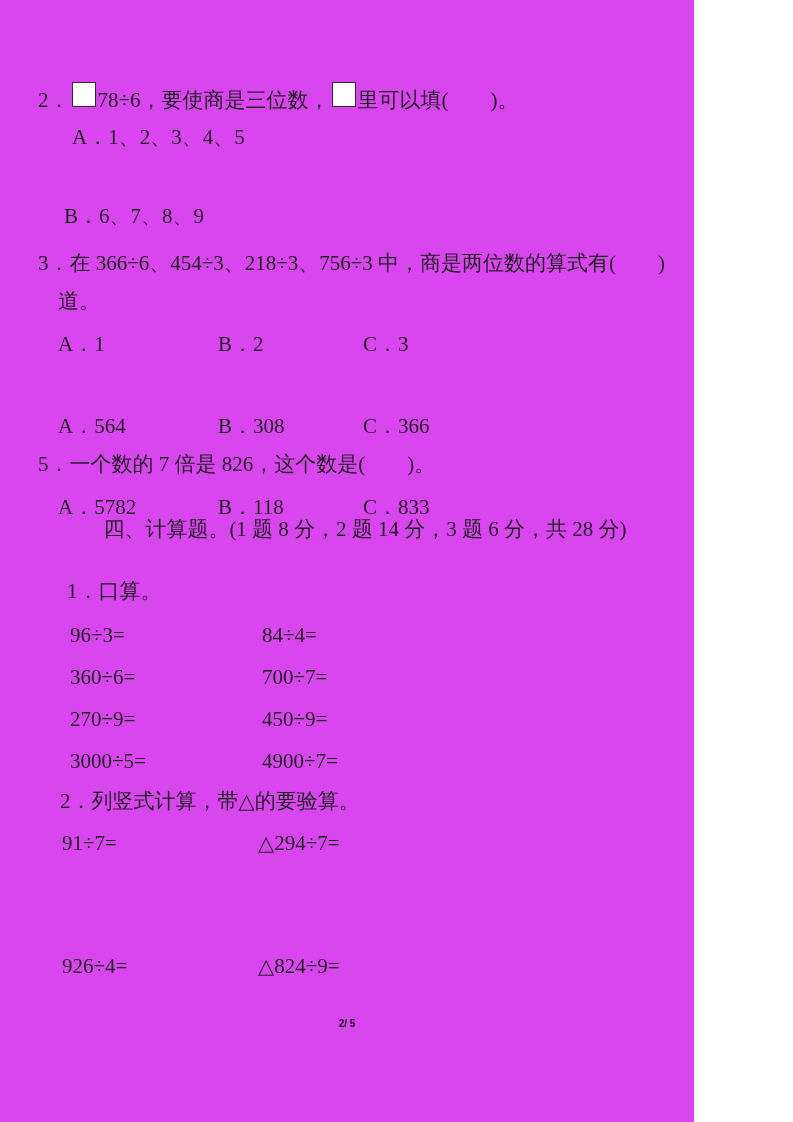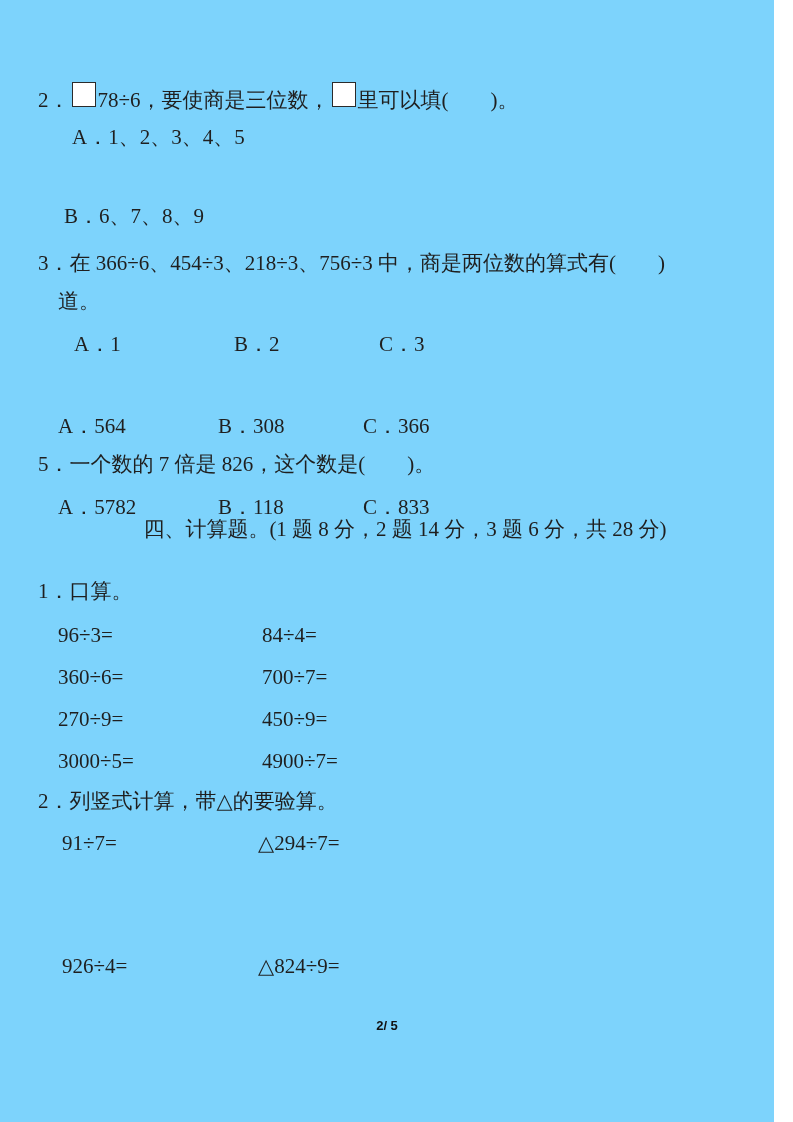--- a/index.html
+++ b/index.html
@@ -1,59 +1,59 @@
 <!DOCTYPE html>
 <html><head>
 <meta charset="utf-8">
 <style>
   * { margin: 0; padding: 0; box-sizing: border-box; }
   html, body { background: #ffffff; }
   .page {
     position: relative;
-    width: 774px;
+    width: 694px;
     height: 1122px;
-    background: #7dd3fc;
+    background: #d946ef;
     font-family: "Liberation Serif", "DejaVu Serif", serif;
     color: #1f1f1f;
     font-size: 21px;
     overflow: hidden;
   }
   .row {
     position: absolute;
     left: 0;
     width: 100%;
     height: 26px;
     line-height: 26px;
     white-space: nowrap;
   }
   .col { position: absolute; top: 0; white-space: nowrap; }
   .c1 { left: 58px; }
   .c2 { left: 218px; }
   .c3 { left: 363px; }
-  .o1 { left: 58px; }
+  .o1 { left: 70px; }
   .o2 { left: 262px; }
   .w1 { left: 62px; }
   .w2 { left: 258px; }
   .blank-box {
     display: inline-block;
     width: 24px;
     height: 25px;
     border: 1.5px solid #2b2b2b;
     background: #ffffff;
     margin: 0 2px;
   }
   .footer {
     position: absolute;
     top: 1018px;
     left: 0;
     width: 100%;
     text-align: center;
     font-family: "Liberation Sans", "DejaVu Sans", sans-serif;
     font-weight: bold;
-    font-size: 13px;
+    font-size: 10px;
     color: #111111;
   }
 </style>
 </head>
 <body>
 
 <div class="page">
 
   <div class="row" style="top:82px; text-indent:38px;">
     <span>2．</span><span class="blank-box"></span><span>78÷6，要使商是三位数，</span><span class="blank-box"></span><span>里可以填(　　)。</span>
@@ -64,21 +64,21 @@
   <div class="row" style="top:166px;margin-top:37px;">
     <span class="col" style="left:64px;">B．6、7、8、9</span>
   </div>
 
   <div class="row" style="top:250px; text-indent:38px;">
     <span>3．在 366÷6、454÷3、218÷3、756÷3 中，商是两位数的算式有(　　)</span>
   </div>
   <div class="row" style="top:288px; text-indent:58px;">
     <span>道。</span>
   </div>
-  <div class="row" style="top:331px;margin-left:16px;">
+  <div class="row" style="top:331px;">
     <span class="col c1">A．1</span>
     <span class="col c2">B．2</span>
     <span class="col c3">C．3</span>
   </div>
 
   <div class="row" style="top:413px;">
     <span class="col c1">A．564</span>
     <span class="col c2">B．308</span>
     <span class="col c3">C．366</span>
   </div>
@@ -89,41 +89,41 @@
   <div class="row" style="top:494px;">
     <span class="col c1">A．5782</span>
     <span class="col c2">B．118</span>
     <span class="col c3">C．833</span>
   </div>
 
   <div class="row" style="top:516px; text-indent:36px;text-align:center;">
     <span>四、计算题。(1 题 8 分，2 题 14 分，3 题 6 分，共 28 分)</span>
   </div>
 
-  <div class="row" style="top:578px; text-indent:38px;">
+  <div class="row" style="top:578px; text-indent:38px;margin-left:29px;">
     <span>1．口算。</span>
   </div>
   <div class="row" style="top:622px;">
     <span class="col o1">96÷3=</span>
     <span class="col o2">84÷4=</span>
   </div>
   <div class="row" style="top:664px;">
     <span class="col o1">360÷6=</span>
     <span class="col o2">700÷7=</span>
   </div>
   <div class="row" style="top:706px;">
     <span class="col o1">270÷9=</span>
     <span class="col o2">450÷9=</span>
   </div>
   <div class="row" style="top:748px;">
     <span class="col o1">3000÷5=</span>
     <span class="col o2">4900÷7=</span>
   </div>
 
-  <div class="row" style="top:788px; text-indent:38px;">
+  <div class="row" style="top:788px; text-indent:38px;padding-left:22px;">
     <span>2．列竖式计算，带△的要验算。</span>
   </div>
   <div class="row" style="top:830px;">
     <span class="col w1">91÷7=</span>
     <span class="col w2">△294÷7=</span>
   </div>
   <div class="row" style="top:953px;">
     <span class="col w1">926÷4=</span>
     <span class="col w2">△824÷9=</span>
   </div>

